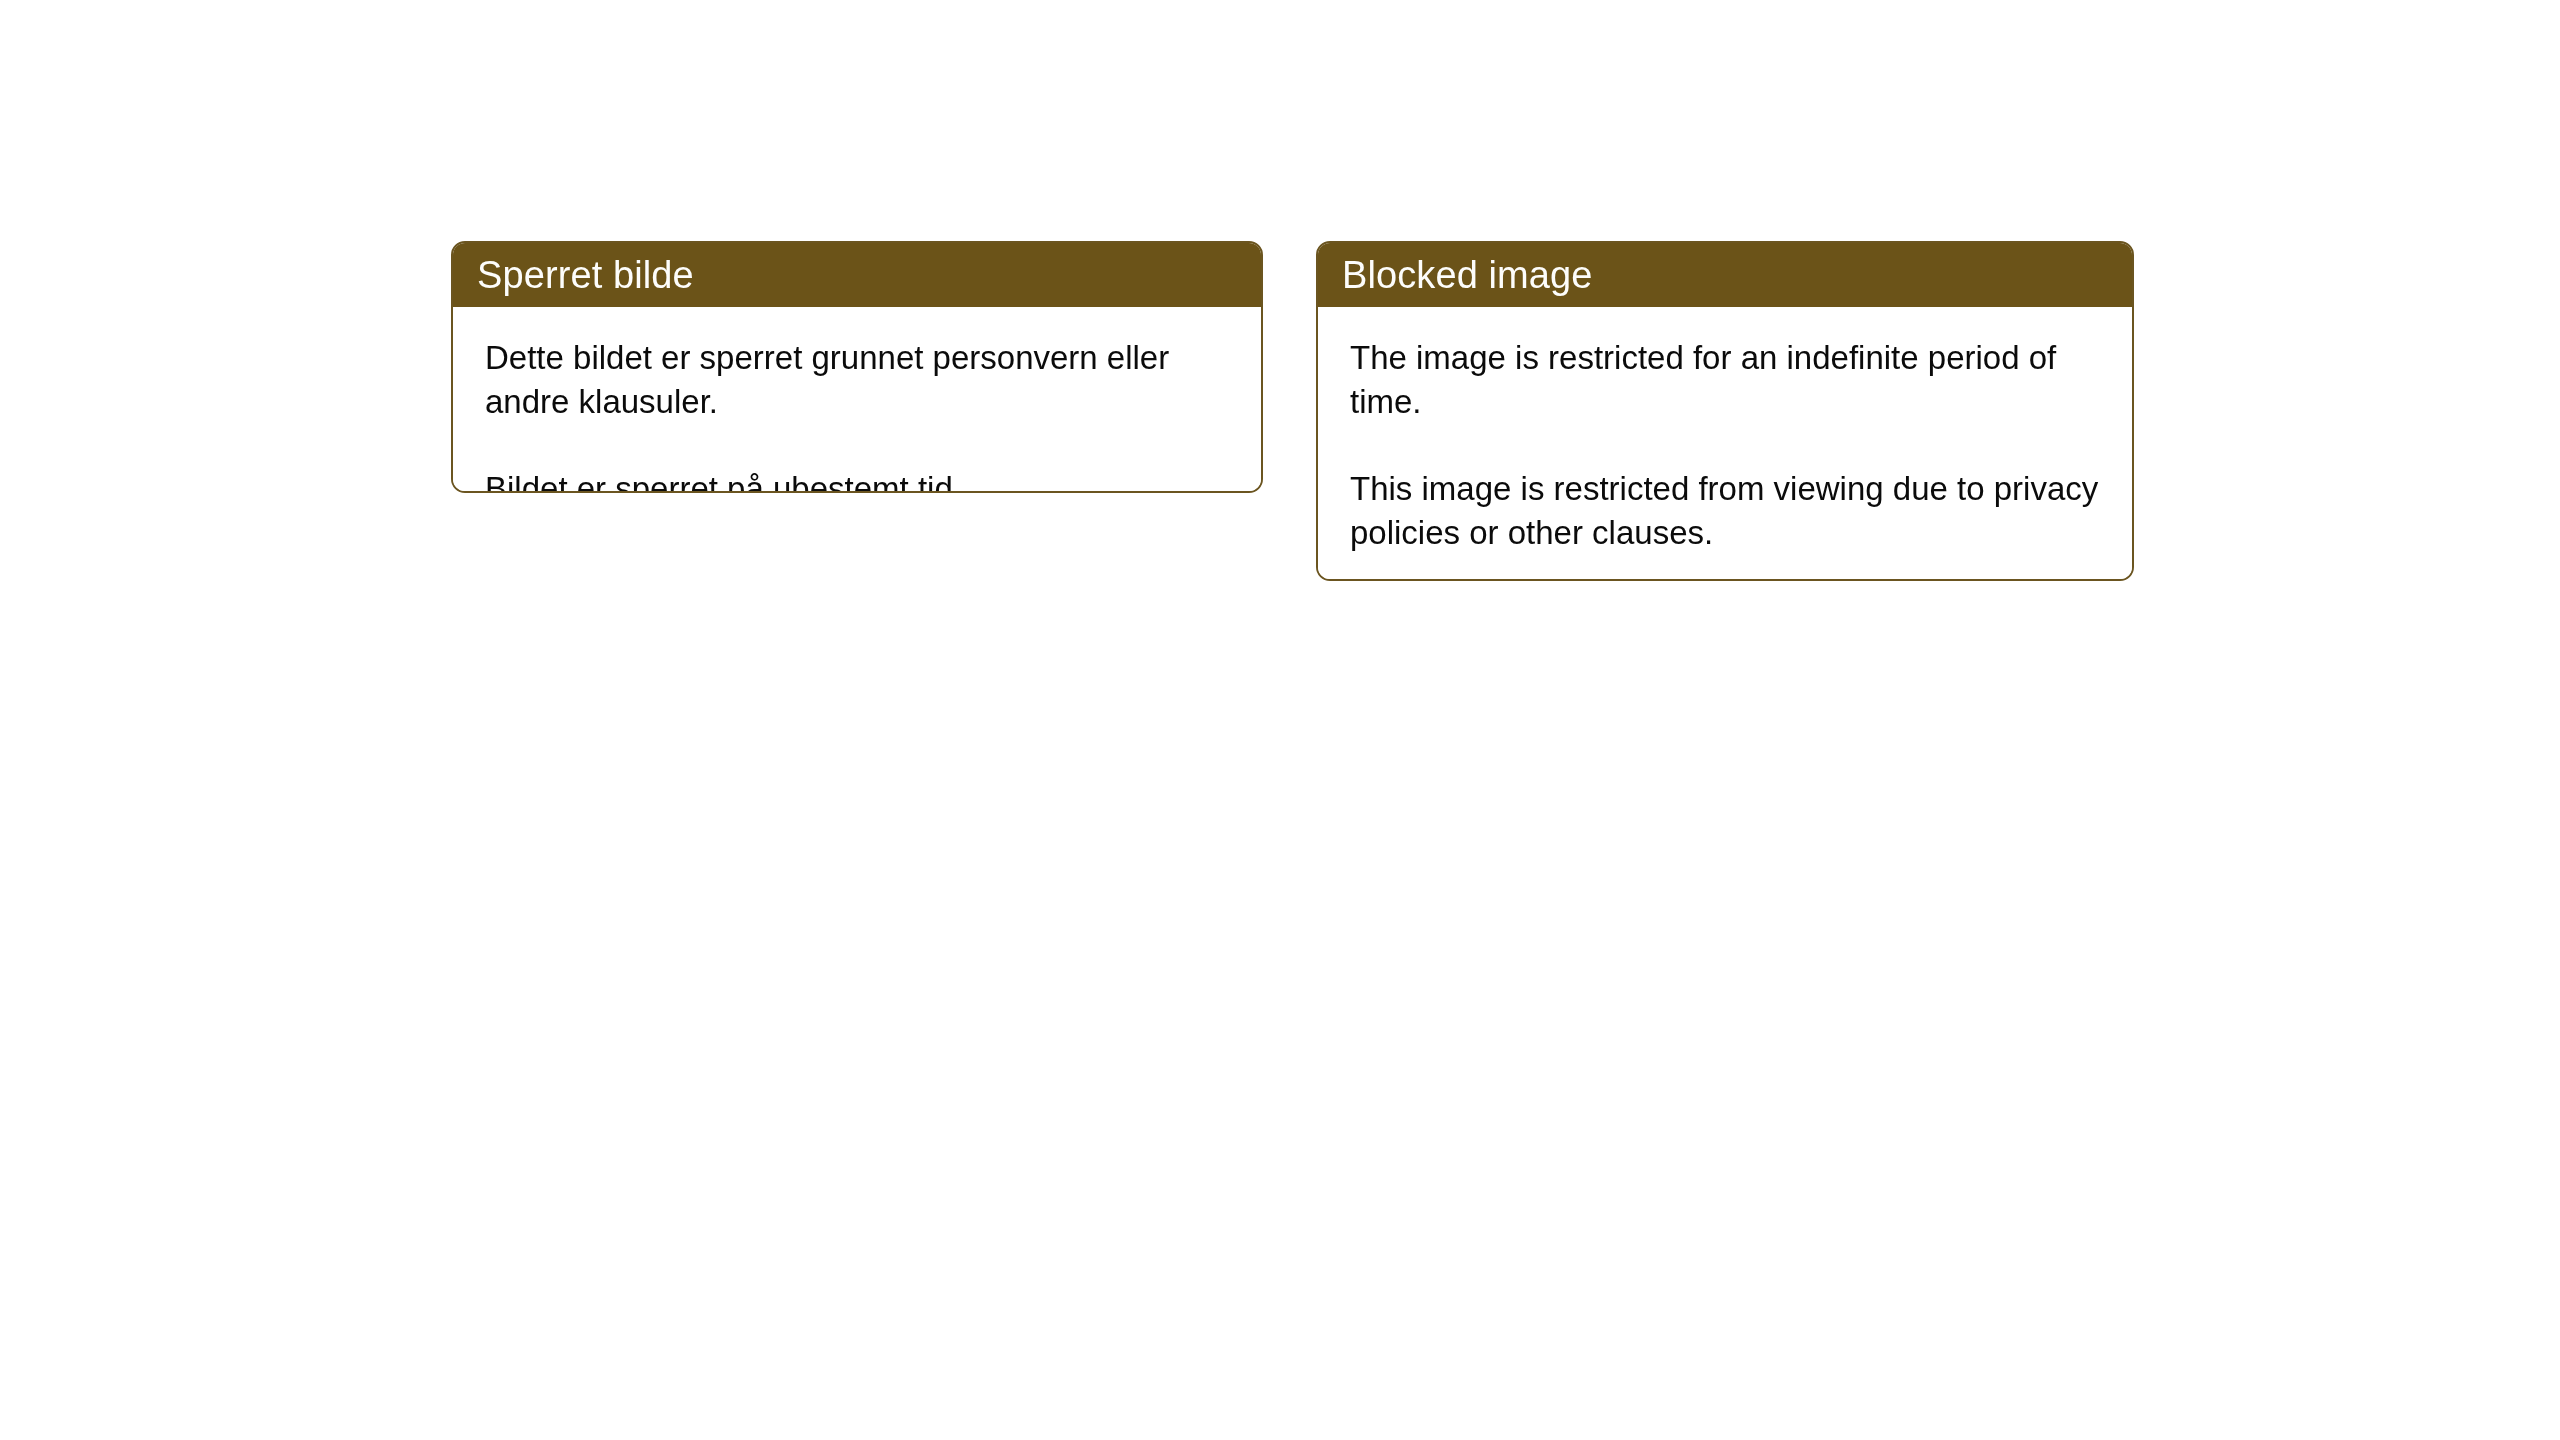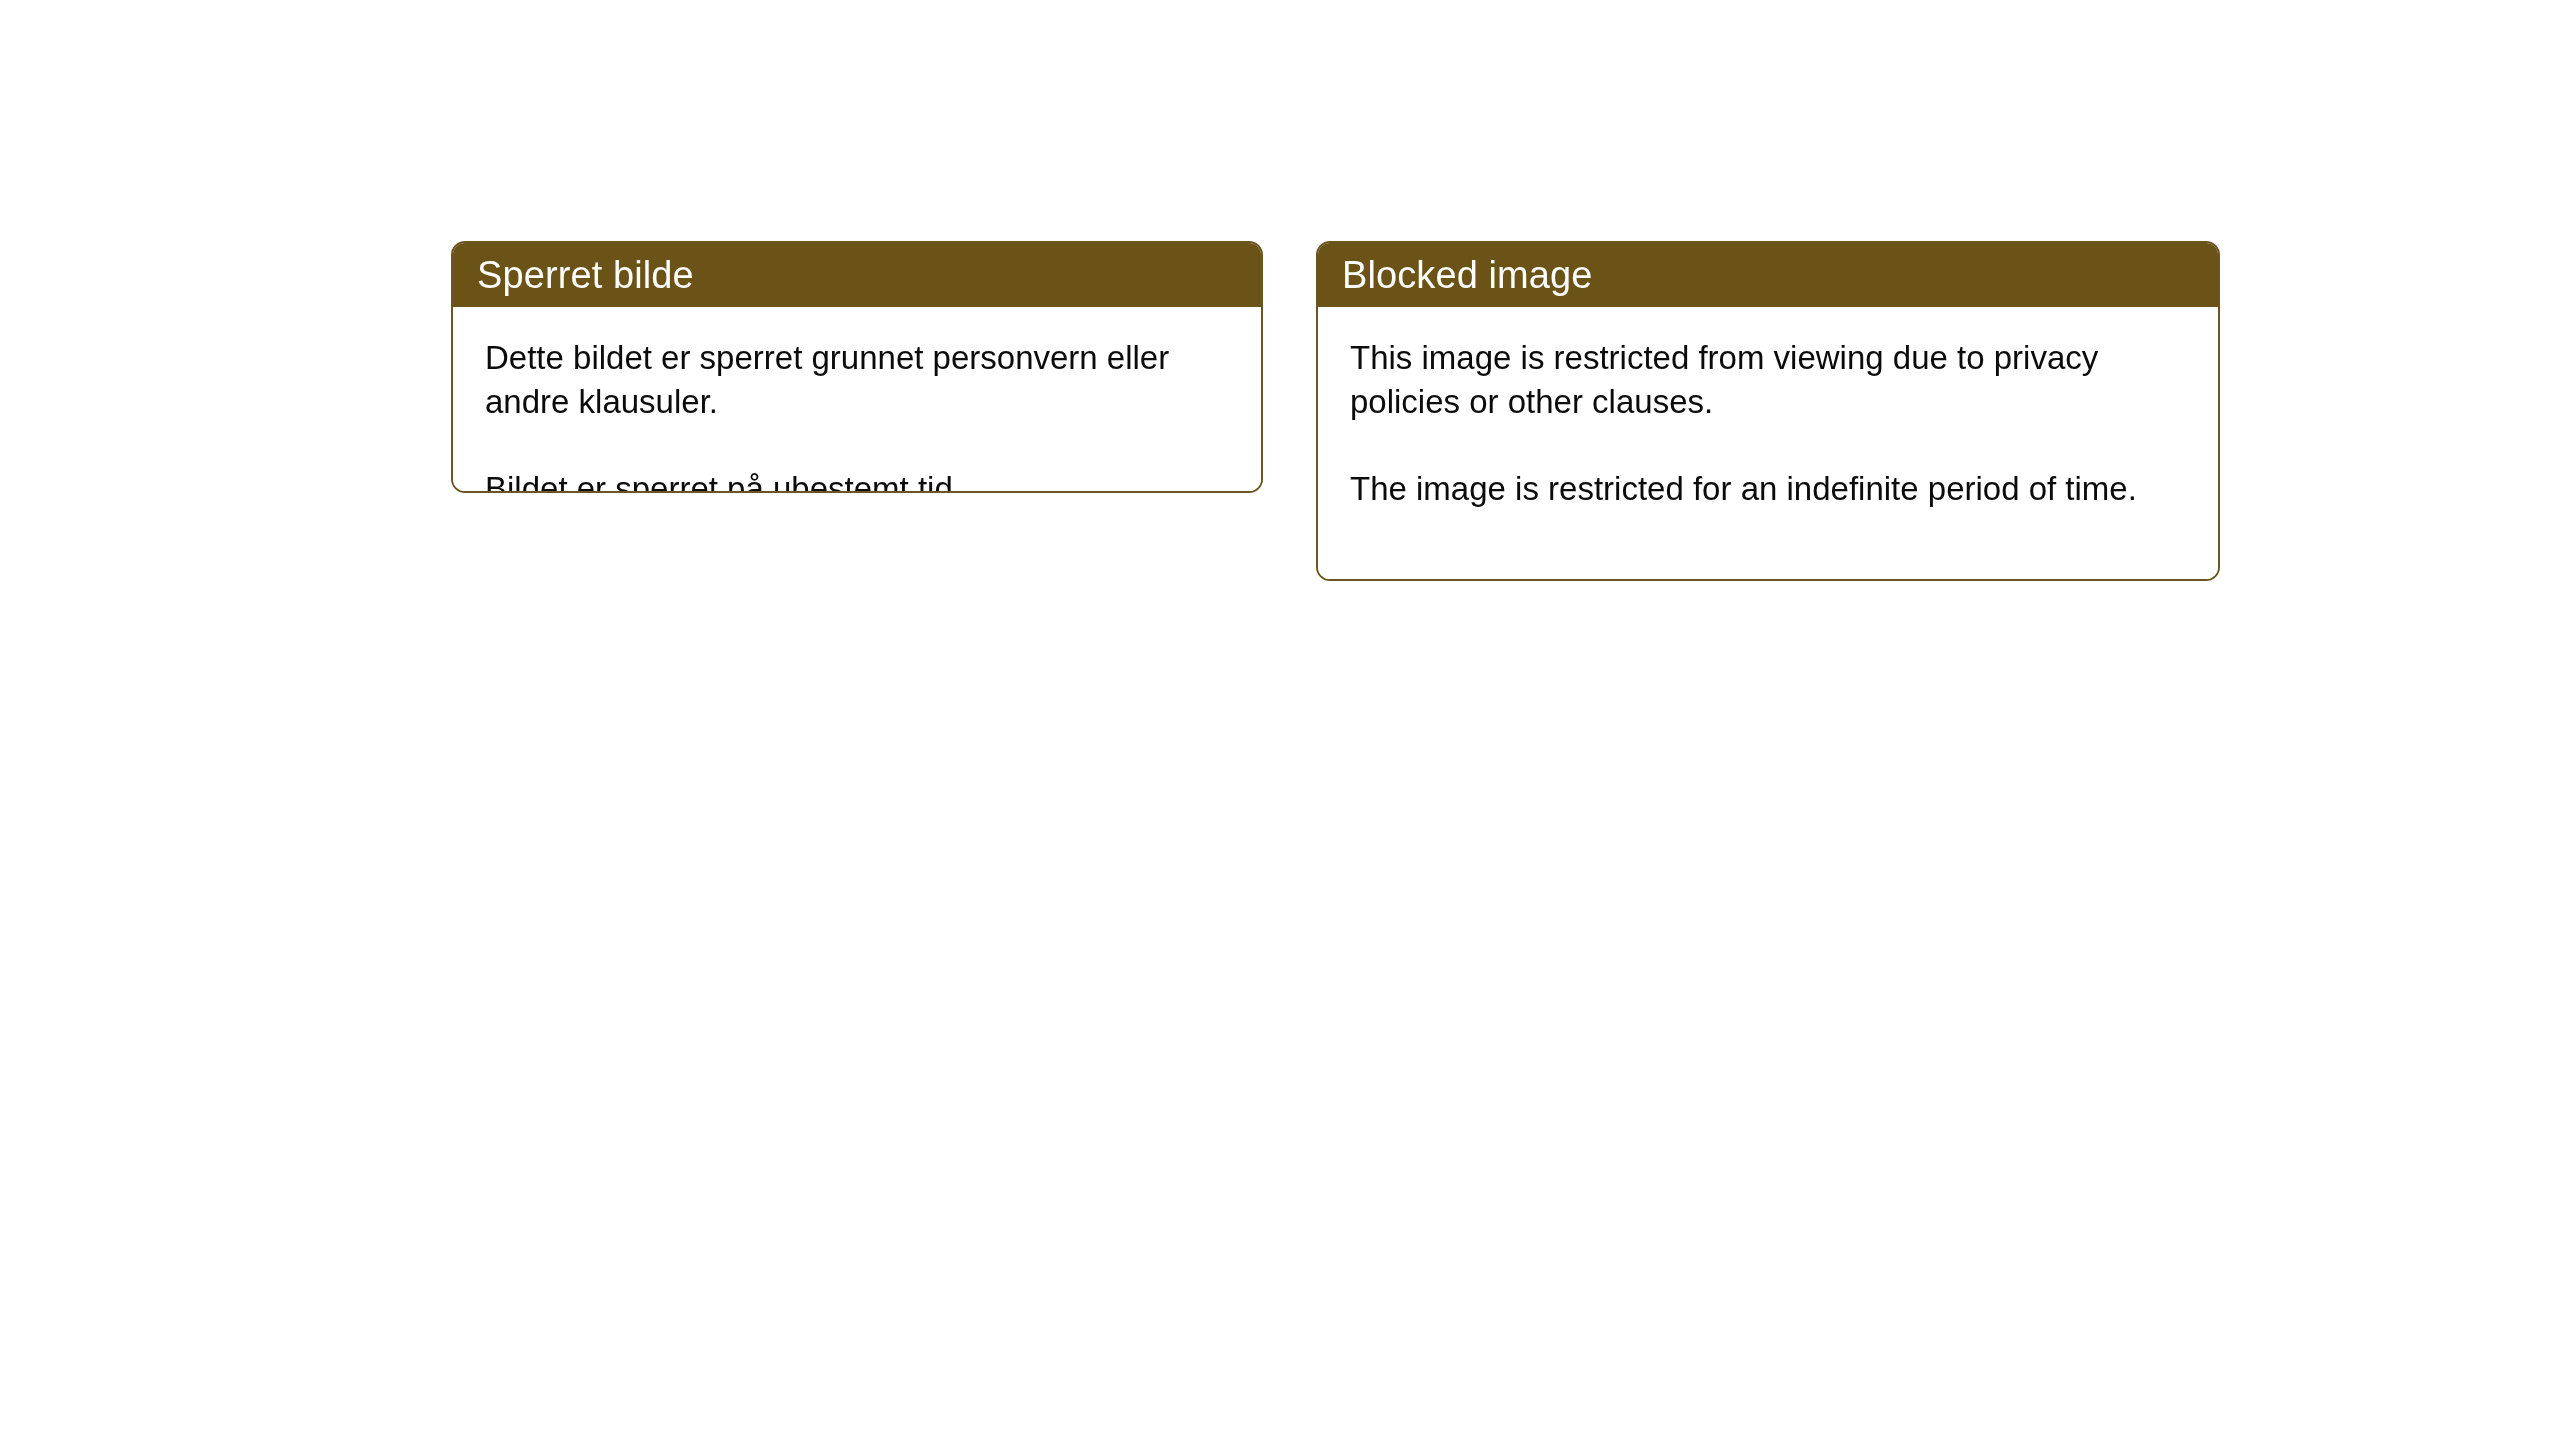--- a/index.html
+++ b/index.html
@@ -40,21 +40,21 @@
     display: flex;
     flex-direction: column;
   }
 
   .notice-card.card-no {
     width: 812px;
     height: 252px;
   }
 
   .notice-card.card-en {
-    width: 904px;
+    width: 818px;
     height: 340px;
   }
 
   .card-header {
     background: #6b5318;
     height: 64px;
     flex: 0 0 64px;
     display: flex;
     align-items: center;
     padding: 0 0 0 24px;
@@ -104,19 +104,19 @@
         <p class="card-paragraph">Dette bildet er sperret grunnet personvern eller andre klausuler.</p>
         <p class="card-paragraph">Bildet er sperret på ubestemt tid.</p>
       </div>
     </section>
 
     <section class="notice-card card-en">
       <div class="card-header">
         <span class="card-header-title">Blocked image</span>
       </div>
       <div class="card-body">
+        <p class="card-paragraph">The image is restricted for an indefinite period of time.</p>
         <p class="card-paragraph">This image is restricted from viewing due to privacy policies or other clauses.</p>
-        <p class="card-paragraph">The image is restricted for an indefinite period of time.</p>
       </div>
     </section>
 
   </div>
 </div>
 
 </body></html>

